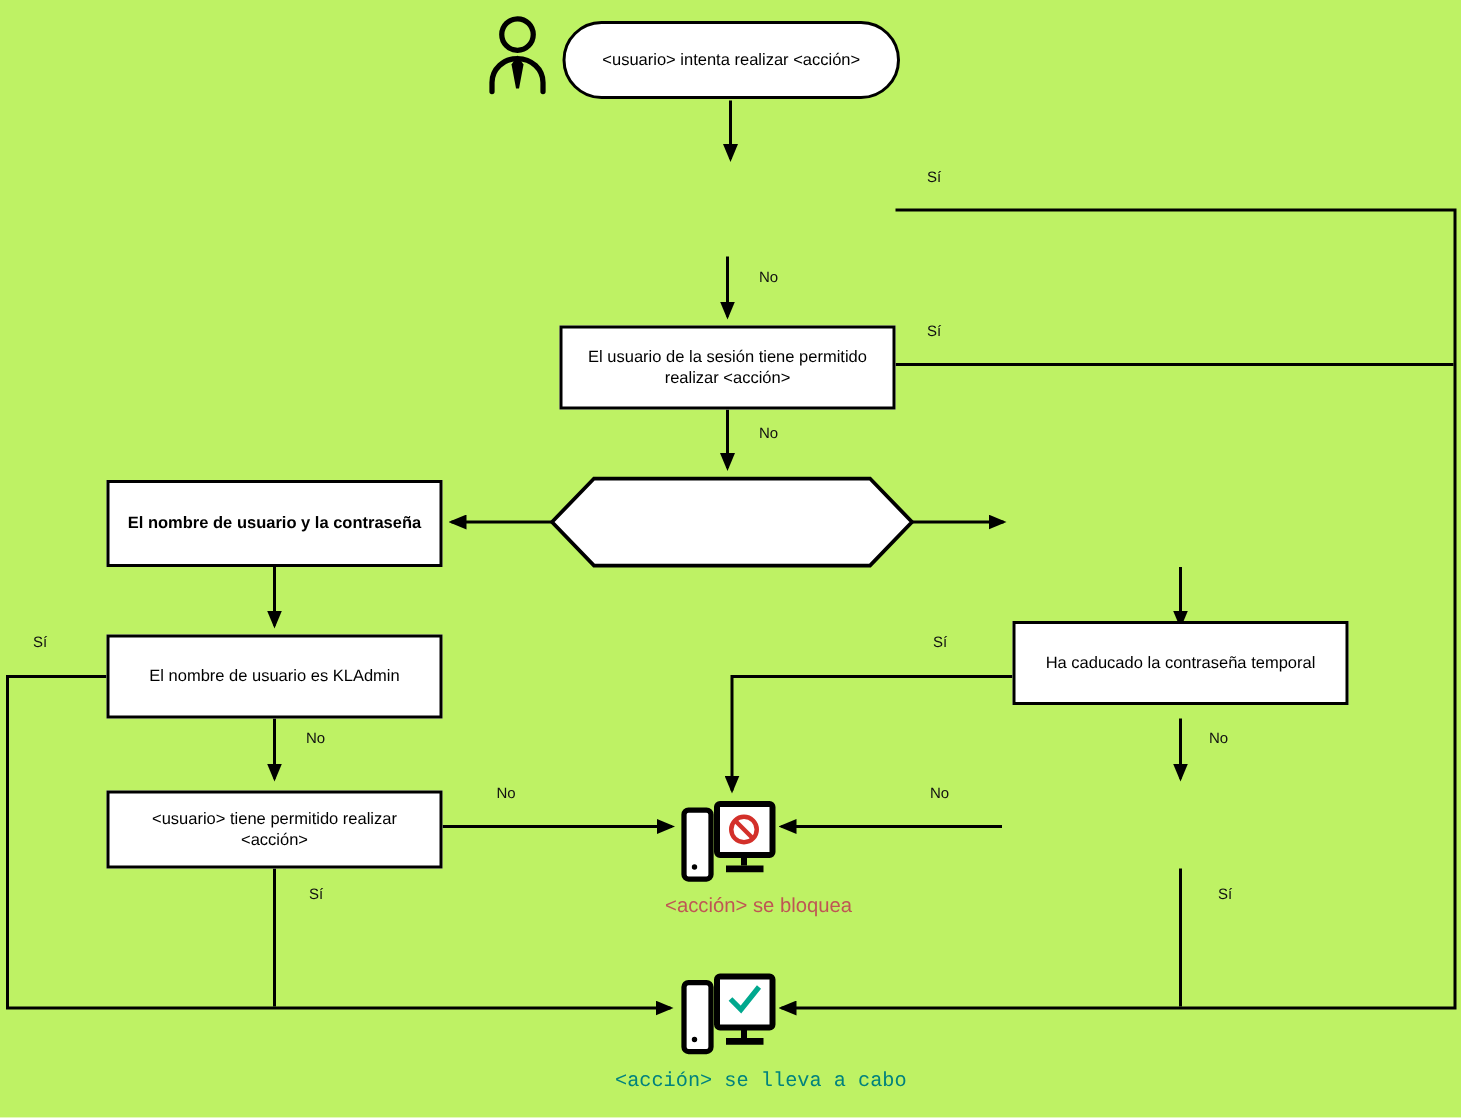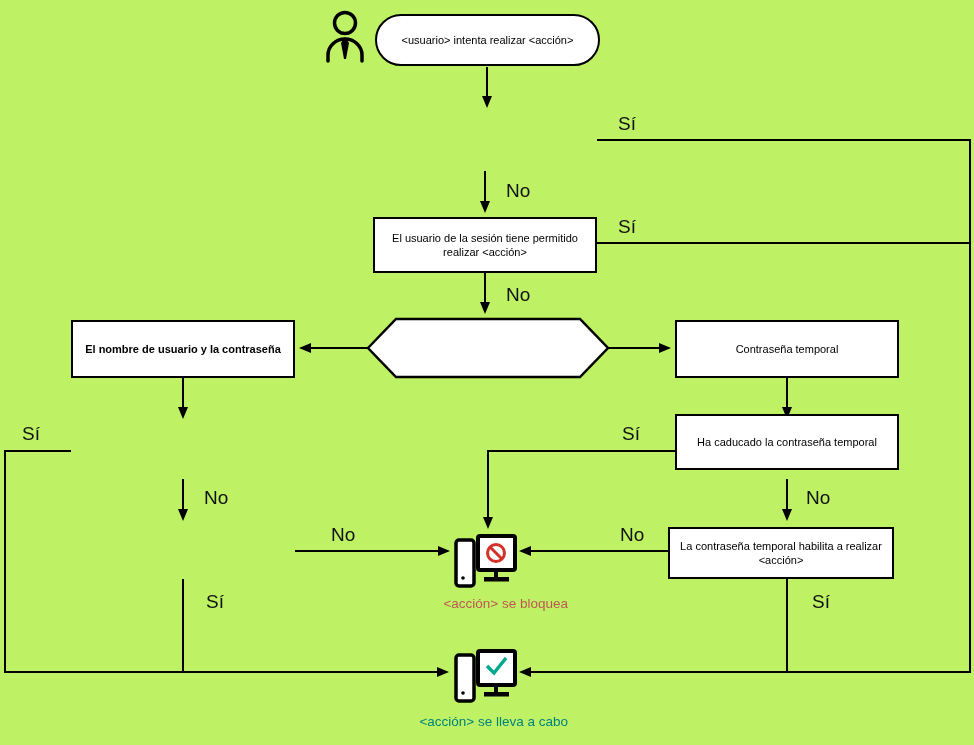--- a/index.html
+++ b/index.html
@@ -12,21 +12,21 @@
     position:absolute;border:2px solid #000;background:#fff;
     display:flex;align-items:center;justify-content:center;text-align:center;
     font-size:11px;line-height:1.3;padding:2px 8px;box-sizing:border-box;
   }
   .stadium{border-radius:27px;}
   .hexlabel{
     position:absolute;display:flex;align-items:center;justify-content:center;
     text-align:center;font-size:11px;line-height:1.3;
   }
   .edge-label{
-    position:absolute;font-size:19px;color:#111;
+    position:absolute;font-size:10px;color:#111;
   }
   .result-label{
     position:absolute;font-size:13.5px;text-align:right;white-space:nowrap;
   }
 </style>
 </head>
 <body>
 
 <div id="canvas">
 
@@ -105,38 +105,38 @@
   </svg>
 
   <div class="node stadium" style="left:375px;top:14px;width:225px;height:52px;">&lt;usuario&gt; intenta realizar &lt;acción&gt;</div>
 
 
   <div class="node" style="left:373px;top:217px;width:224px;height:56px;">El usuario de la sesión tiene permitido realizar &lt;acción&gt;</div>
 
 
   <div class="node" style="left:71px;top:320px;width:224px;height:58px;font-weight:bold;">El nombre de usuario y la contraseña</div>
 
+  <div class="node" style="left:71px;top:423px;width:224px;height:56px;">El nombre de usuario es KLAdmin</div>
 
+  <div class="node" style="left:71px;top:527px;width:224px;height:52px;">&lt;usuario&gt; tiene permitido realizar &lt;acción&gt;</div>
 
-  <div class="node" style="left:675px;top:320px;width:224px;height:58px;">Contraseña temporal</div>
 
   <div class="node" style="left:675px;top:414px;width:224px;height:56px;">Ha caducado la contraseña temporal</div>
 
-  <div class="node" style="left:668px;top:527px;width:226px;height:52px;">La contraseña temporal habilita a realizar &lt;acción&gt;</div>
 
   <span class="edge-label" style="left:618px;top:113px;">Sí</span>
   <span class="edge-label" style="left:506px;top:180px;">No</span>
   <span class="edge-label" style="left:618px;top:216px;">Sí</span>
   <span class="edge-label" style="left:506px;top:284px;">No</span>
   <span class="edge-label" style="left:22px;top:423px;">Sí</span>
   <span class="edge-label" style="left:204px;top:487px;">No</span>
   <span class="edge-label" style="left:331px;top:524px;">No</span>
   <span class="edge-label" style="left:206px;top:591px;">Sí</span>
   <span class="edge-label" style="left:622px;top:423px;">Sí</span>
   <span class="edge-label" style="left:806px;top:487px;">No</span>
   <span class="edge-label" style="left:620px;top:524px;">No</span>
   <span class="edge-label" style="left:812px;top:591px;">Sí</span>
 
   <div class="result-label" style="left: 408px; top: 596px; width: 160px; color: rgb(191, 86, 84);">&lt;acción&gt; se bloquea</div>
 
-  <div class="result-label" style="left: 388px; top: 714px; width: 180px; color: rgb(0, 130, 125);">&lt;acción&gt; se lleva a cabo</div>
+  <div class="result-label" style="left: 410px; top: 714px; width: 180px; color: rgb(0, 130, 125); font-family: Liberation Mono, monospace;">&lt;acción&gt; se lleva a cabo</div>
 
 </div>
 
 </body></html>

